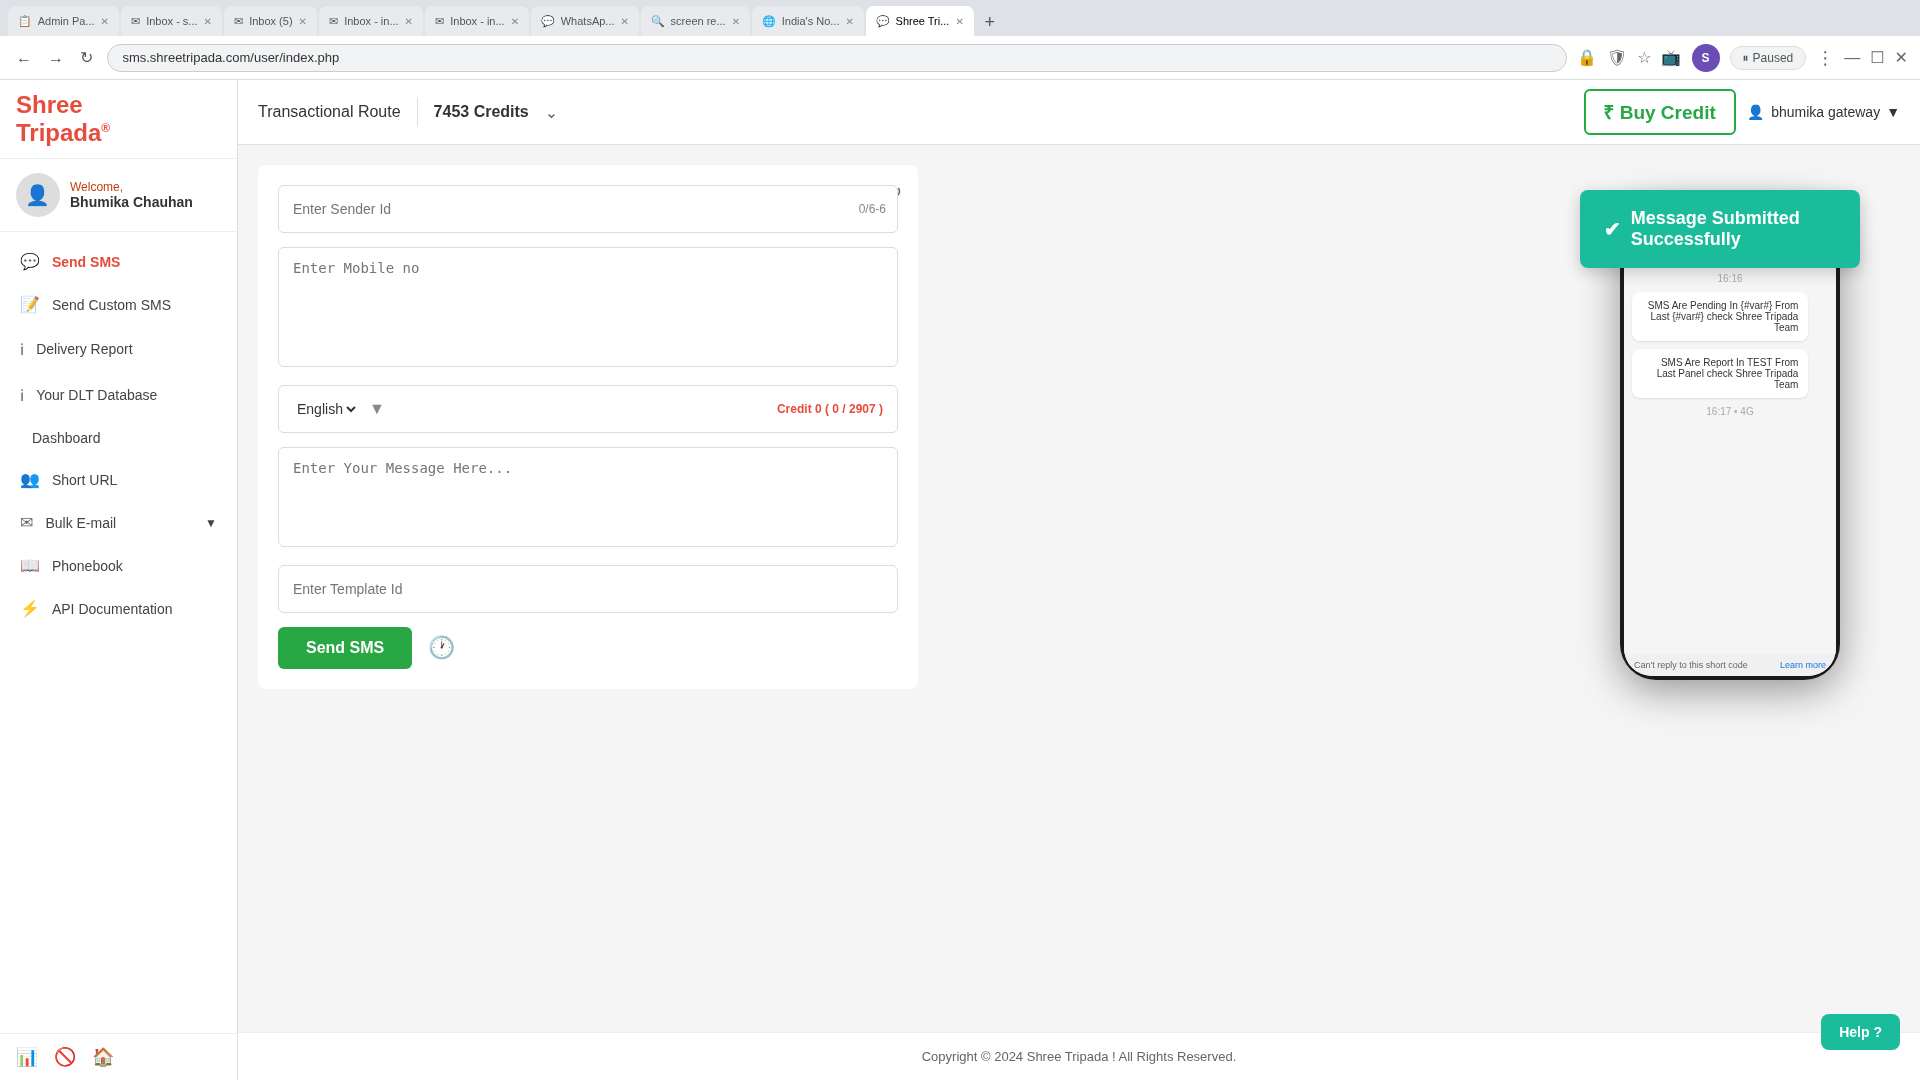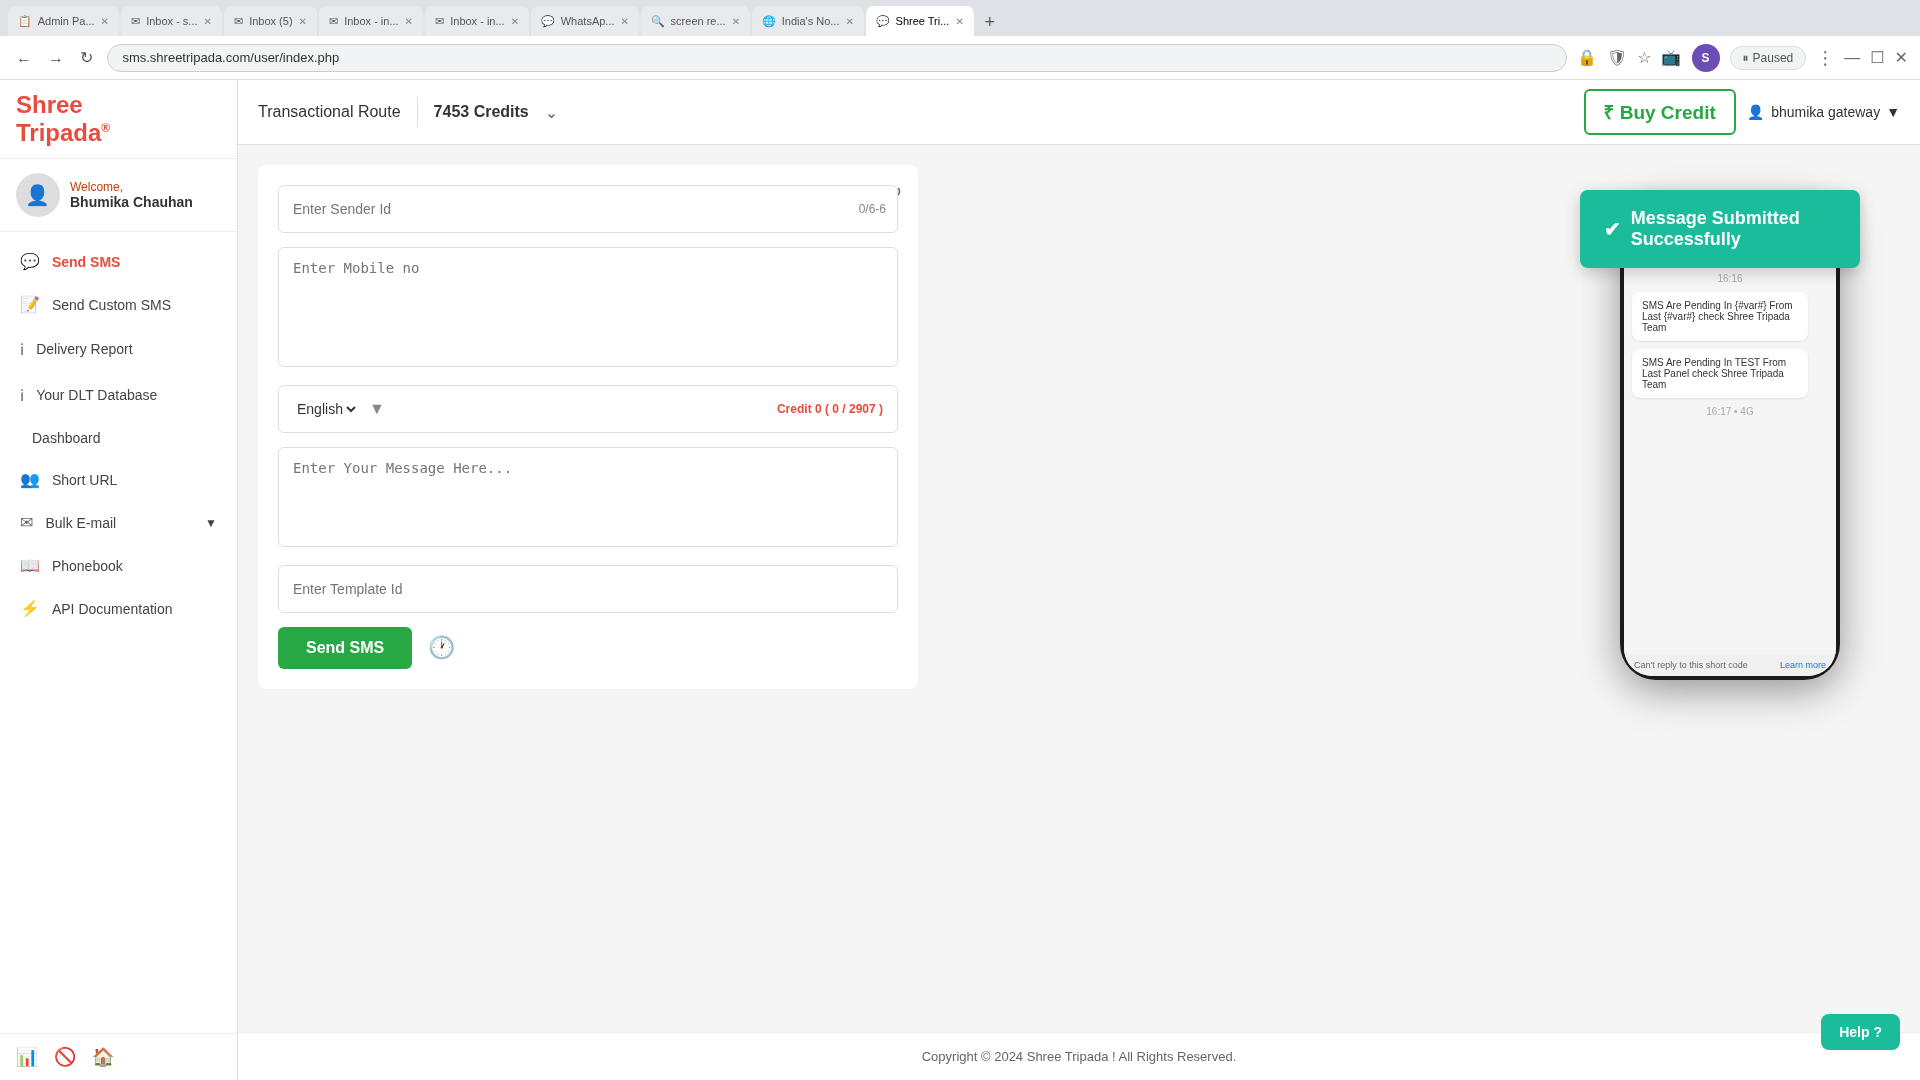--- a/index.html
+++ b/index.html
@@ -345,20 +345,21 @@
     .phone-messages { flex: 1; padding: 8px; background: #f5f5f5; display: flex; flex-direction: column; gap: 8px; overflow: hidden; }
     .msg-time { font-size: 10px; color: #aaa; text-align: center; }
     .msg-bubble {
       background: #fff;
       border-radius: 8px;
       padding: 8px 10px;
       font-size: 10px;
       color: #333;
       box-shadow: 0 1px 2px rgba(0,0,0,0.1);
       max-width: 90%;
+      text-align: right;
     }
     .phone-footer {
       padding: 6px 10px;
       background: #f0f0f0;
       font-size: 9px;
       color: #666;
       display: flex;
       justify-content: space-between;
       align-items: flex-end;
     }
@@ -630,21 +631,21 @@
     <div class="phone-mockup">
       <div class="phone-notch"></div>
       <div class="phone-screen">
         <div class="phone-header">
           <div class="phone-avatar">👤</div>
           <span class="phone-contact">TM-TRIPDA</span>
         </div>
         <div class="phone-messages">
           <div class="msg-time">16:16</div>
           <div class="msg-bubble">SMS Are Pending In {#var#} From Last {#var#} check Shree Tripada Team</div>
-          <div class="msg-bubble">SMS Are Pending In TEST From Last Panel check Shree Tripada Team</div>
+          <div class="msg-bubble">SMS Are Report In TEST From Last Panel check Shree Tripada Team</div>
           <div class="msg-time">16:17 • 4G</div>
         </div>
         <div class="phone-footer">
           <span>Can't reply to this short code</span>
           <span class="learn-more">Learn more</span>
         </div>
       </div>
     </div>
 
   </div>

